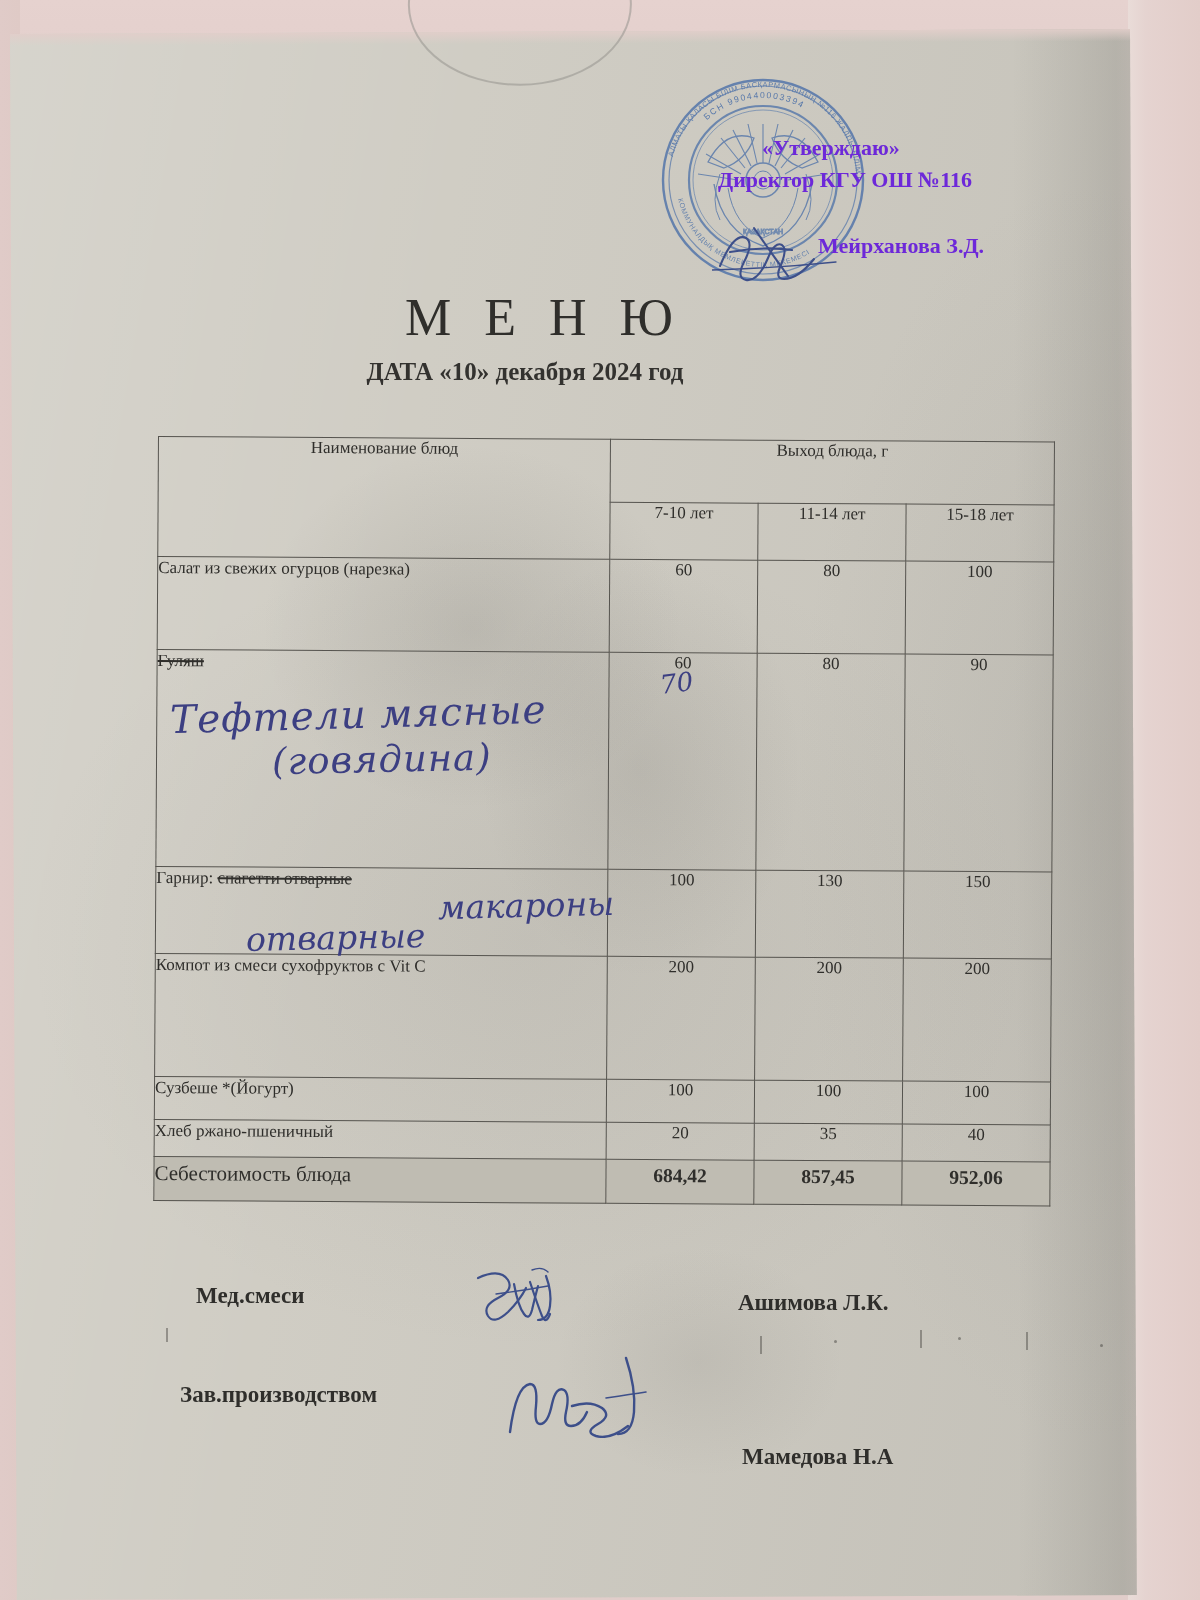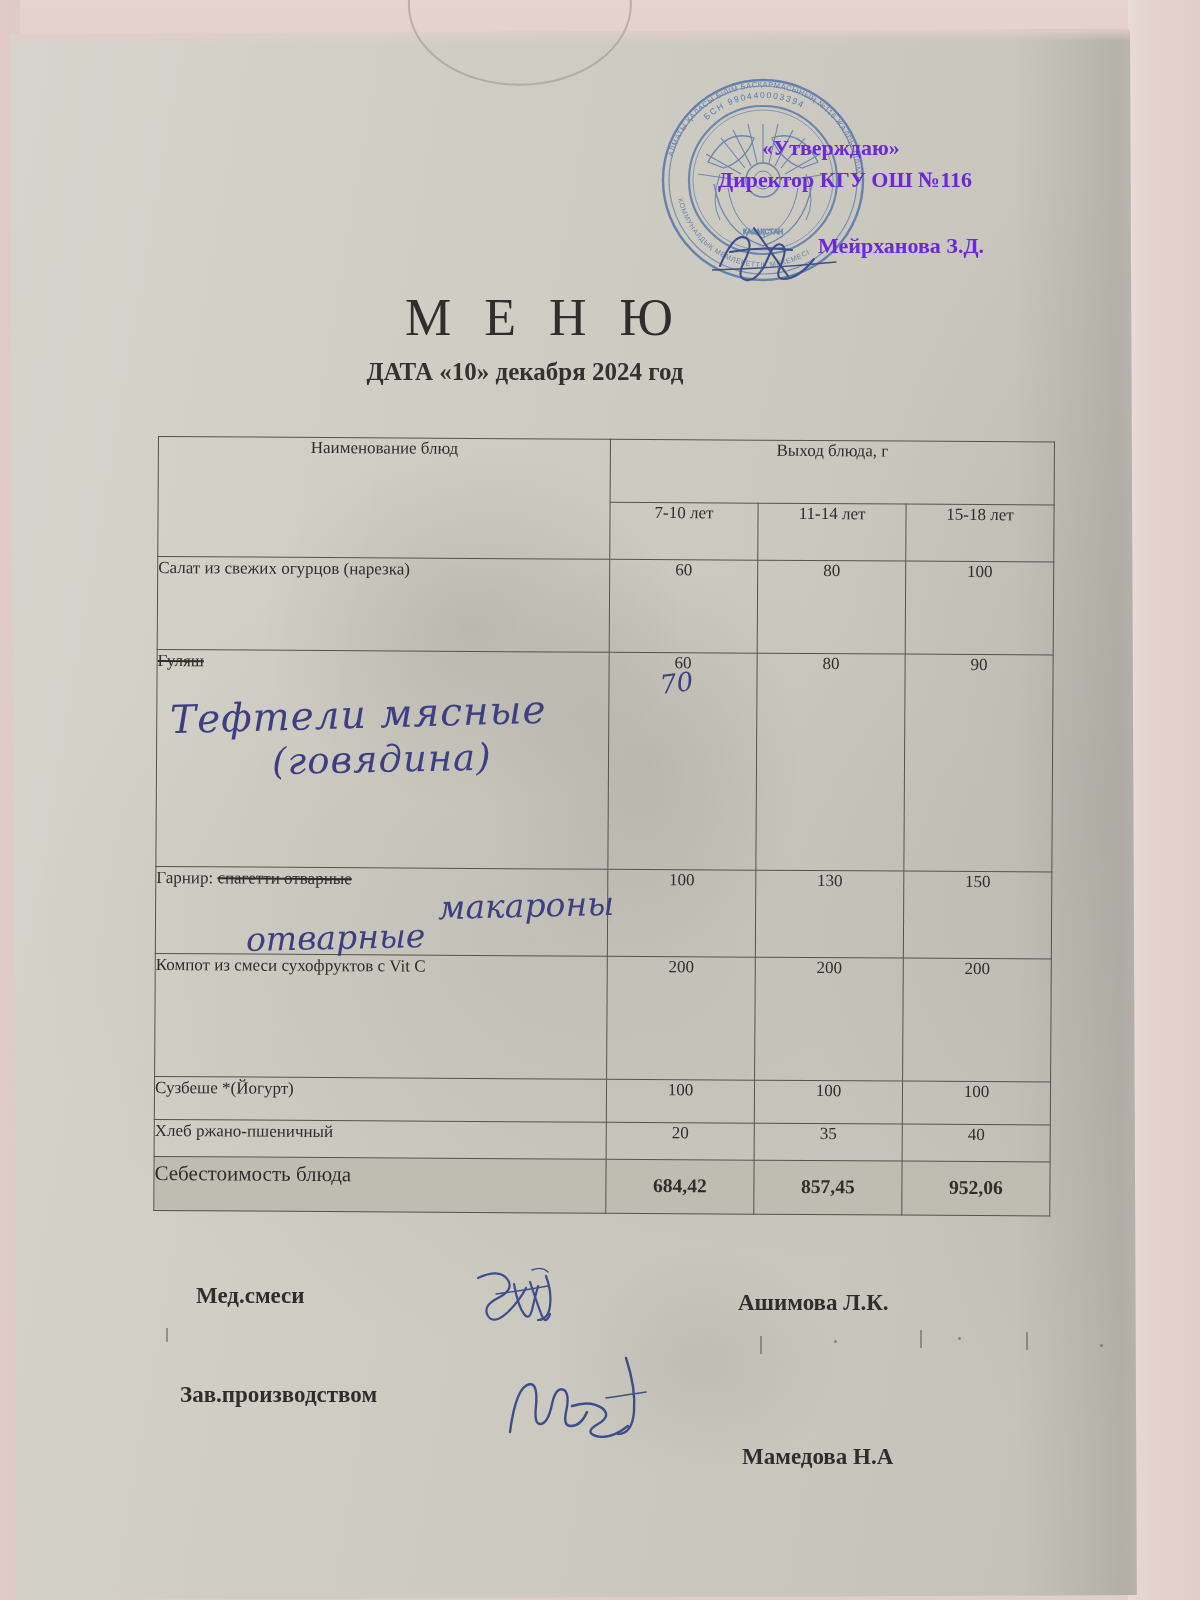--- a/index.html
+++ b/index.html
@@ -94,21 +94,21 @@
   td.dish{text-align:left;padding:6px 0 0 14px;font-size:17.5px;line-height:1.3;}
   td.num{text-align:center;padding-top:7px;font-size:17.5px;}
   tr.r-salat td{height:92px;}
   tr.r-meat td{height:216px;}
   tr.r-garnir td{height:86px;}
   tr.r-kompot td{height:122px;}
   tr.r-yog td{height:42px;}
   tr.r-bread td{height:36px;}
   tr.r-cost td{height:38px;background:#bfbcb2;}
   tr.r-cost td.dish{font-size:21px;padding-top:3px;}
-  tr.r-cost td.num{font-size:19.5px;font-weight:bold;padding-top:15px;}
+  tr.r-cost td.num{font-size:19.5px;font-weight:bold;padding-top:5px;}
 
   .strike{text-decoration:line-through;text-decoration-thickness:1.5px;}
 
   
   .hand{position:absolute;color:#3c3f82;
     font-family:"DejaVu Serif", serif;
     font-style:italic;pointer-events:none;white-space:nowrap;}
   #hw-teftel{left:170px;top:692px;font-size:39px;letter-spacing:1px;transform:rotate(-1.6deg);}
   #hw-govyad{left:272px;top:738px;font-size:37px;letter-spacing:1px;transform:rotate(-1.2deg);}
   #hw-makar{left:438px;top:886px;font-size:33px;transform:rotate(-1.4deg);}

